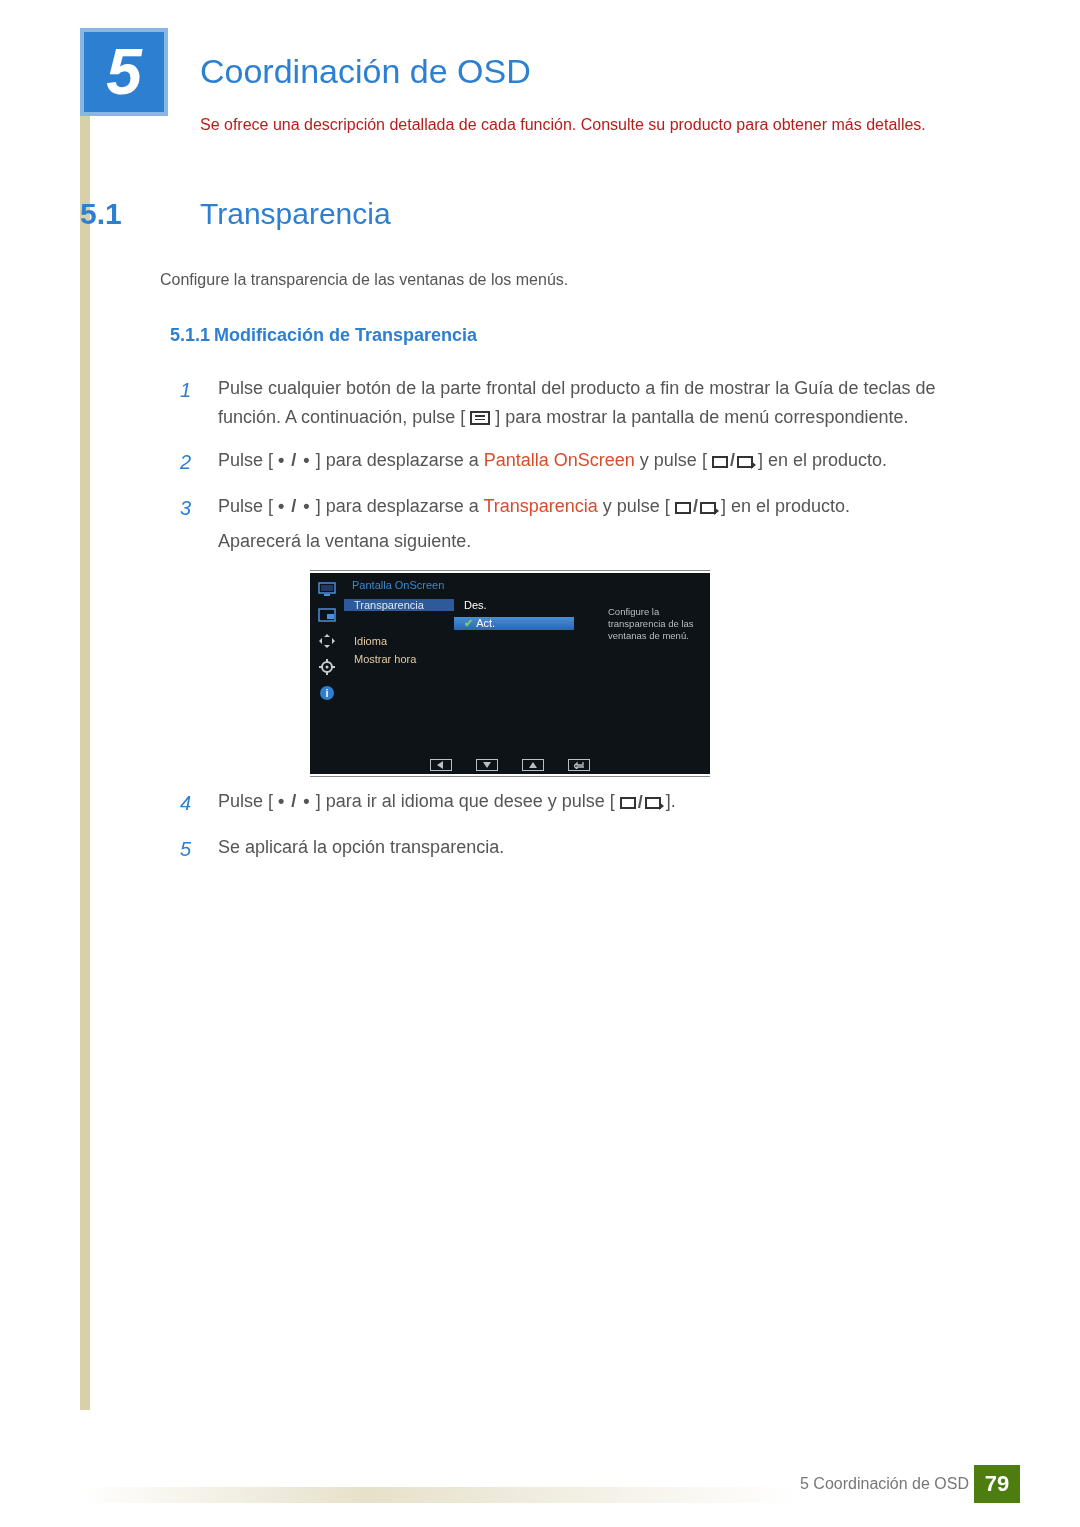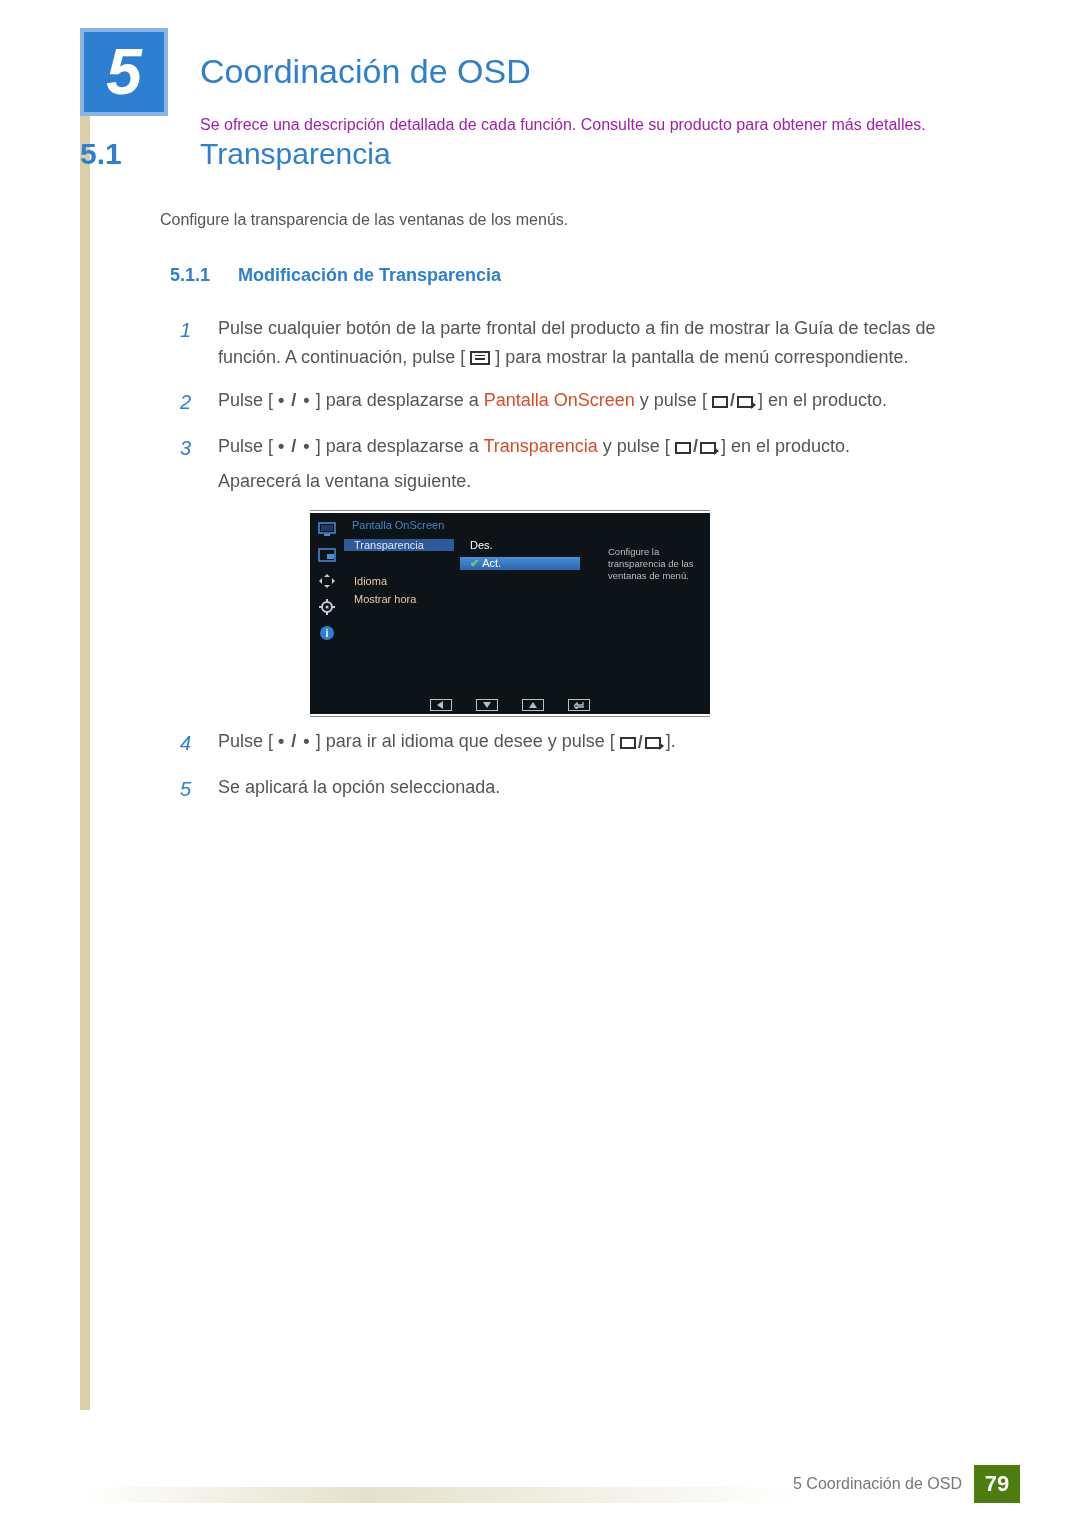--- a/index.html
+++ b/index.html
@@ -42,22 +42,23 @@
     width: 800px;
   }
   .chapter-title {
     color: #2d7fd1;
     font-size: 34px;
     font-weight: normal;
     margin-bottom: 22px;
   }
   .chapter-desc {
     font-size: 16px;
-    color: #a21caf;
+    color: #b91c1c;
     line-height: 1.5;
+    margin-bottom: 60px;
   }
   .section-row {
     display: flex;
     gap: 30px;
     margin-left: -120px;
     margin-bottom: 40px;
   }
   .section-num {
     color: #2d7fd1;
     font-size: 30px;
@@ -70,21 +71,21 @@
     font-weight: normal;
   }
   .section-desc {
     margin-left: -40px;
     font-size: 16px;
     color: #555;
     margin-bottom: 36px;
   }
   .subsection-row {
     display: flex;
-    gap: 28px;
+    gap: 4px;
     margin-left: -30px;
     margin-bottom: 28px;
     margin-top: 12px;
   }
   .subsection-num {
     color: #2d7fd1;
     font-size: 18px;
     font-weight: bold;
   }
   .subsection-title {
@@ -172,21 +173,21 @@
     flex:1;
     padding: 4px 0 28px 0;
   }
   .osd-header {
     color:#3b88c8; font-size:11px; padding:2px 8px 5px 8px;
   }
   .osd-row {
     display:flex; align-items:center; height:18px;
   }
   .osd-col1 { width:110px; padding-left:10px; }
-  .osd-col2 { width: 120px; padding-left:10px;margin-left:6px; }
+  .osd-col2 { width: 120px; padding-left:10px; }
   .osd-row.sel .osd-col1 { background:#2d5a9a; color:#dfe7ef;}
   .osd-row.sel .osd-col2 {
     background: linear-gradient(#4a8fd6,#2a67b0); color:#fff;
   }
   .osd-check { color:#6fd06f; font-weight:bold; padding-right:3px;}
   .osd-row.plain .osd-col1 { color:#e3cba3; }
   .osd-help {
     position:absolute; right:6px; top:6px; width:96px; font-size:9.5px; line-height:1.25; color:#b9bec1;margin-top:27px;
   }
   .osd-footer {
@@ -198,21 +199,21 @@
     width:22px; height:12px; border:1.5px solid #b9bec1; display:flex; align-items:center; justify-content:center;
   }
   .osd-fbtn svg{display:block;}
 
   .page-footer {
     position: absolute;
     bottom: 24px;
     right: 60px;
     display:flex;
     align-items:center;
-    gap:12px;
+    gap:5px;
   }
   .footer-text {
     color:#777; font-size:16px;
   }
   .footer-num {
     background:#4d7c0f;
     color:#fff;
     width:46px; height:38px;
     display:flex; align-items:center; justify-content:center;
     font-size:22px; font-weight:bold;
@@ -370,21 +371,21 @@
       <div class="step-num">4</div>
       <div class="step-text">
         <span>Pulse [ </span><span class="dot-sep">• / •</span><span> ] para ir al idioma que desee y pulse [</span>
         <span class="icon-dual"><span class="icon-box-o"></span><span class="slash">/</span><span class="icon-box-o2"></span></span>
         <span>].</span>
       </div>
     </div>
 
     <div class="step">
       <div class="step-num">5</div>
-      <div class="step-text">Se aplicará la opción seleccionada.</div>
+      <div class="step-text">Se aplicará la opción transparencia.</div>
     </div>
   </div>
 </div>
 
 <div class="footer-fade"></div>
 <div class="page-footer">
   <span class="footer-text">5 Coordinación de OSD</span>
   <span class="footer-num">79</span>
 </div>
 

